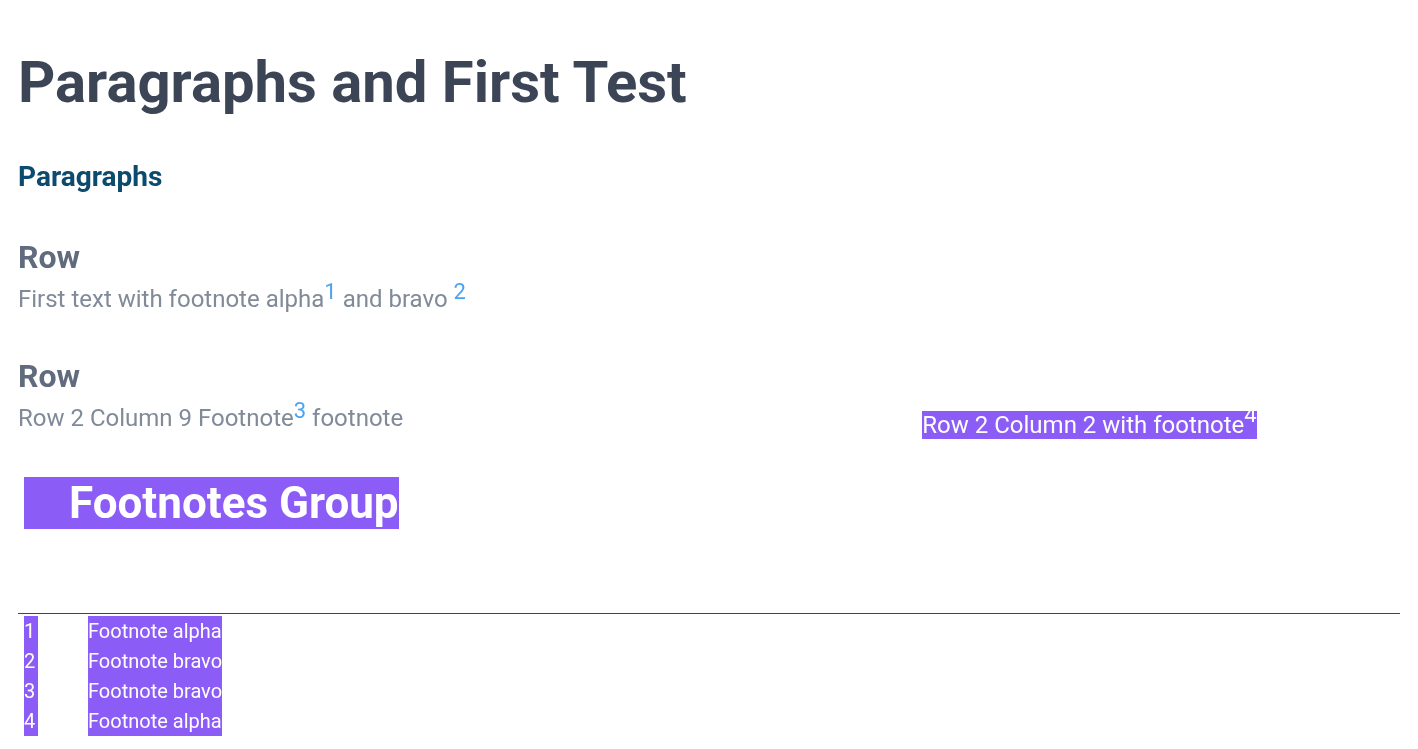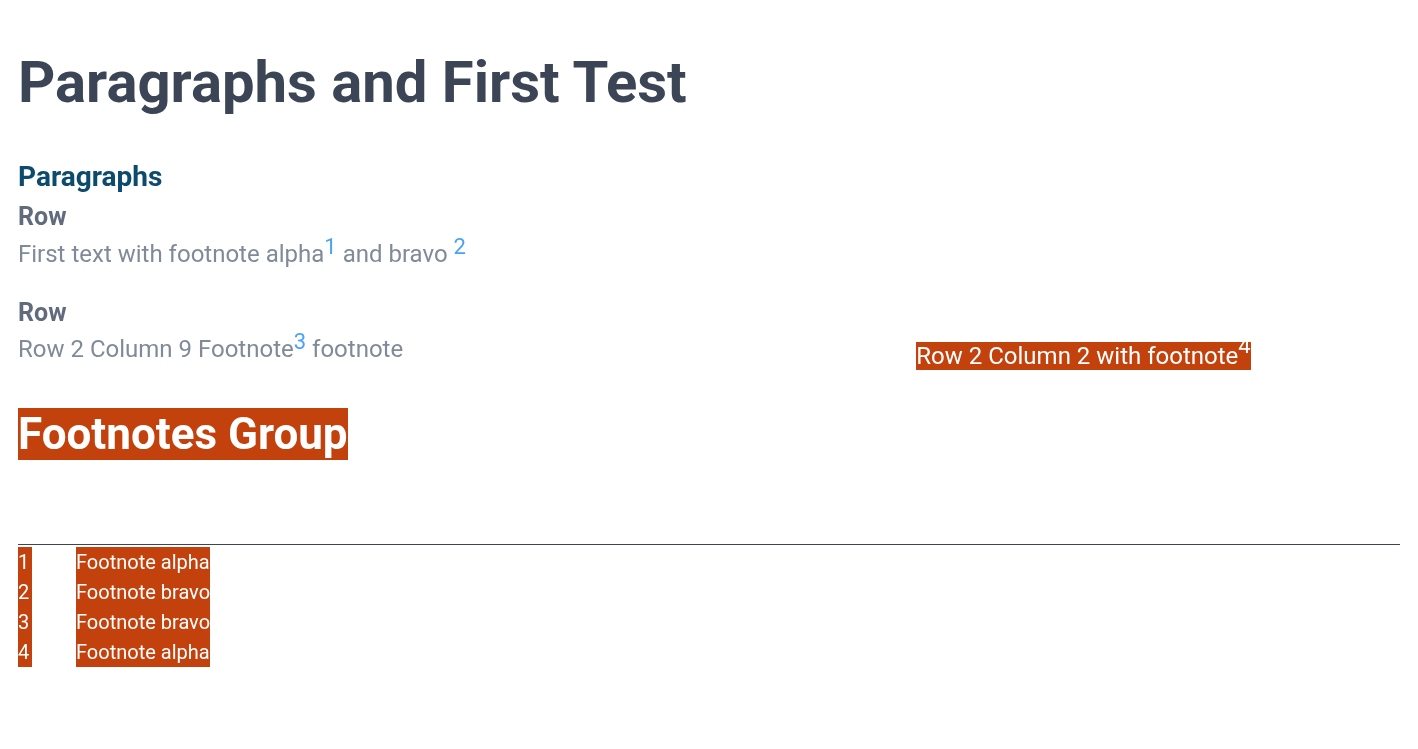--- a/index.html
+++ b/index.html
@@ -16,24 +16,25 @@
     color: #3b4556;
     margin-bottom: 40px;
   }
   .section-label {
     font-size: 28px;
     font-weight: 700;
     color: #0c4a6e;
     line-height: 1.5;
   }
   .row-label {
-    font-size: 25px;
+    font-size: 32px;
     font-weight: 700;
     color: #606b7d;
     line-height: 1.5;
+    margin-top: 35px;
   }
   .para {
     font-size: 24px;
     font-weight: 400;
     color: #808a99;
     line-height: 1.5;
   }
   .row {
     display: flex;
     align-items: flex-start;
@@ -46,34 +47,36 @@
     flex: 0 0 35%;
   }
   .footnote-ref {
     color: #4aa3f2;
     font-size: 22px;
     vertical-align: super;
     position: relative;
     top: -2px;
   }
   .highlight {
-    background: #c2410c;
+    background: #8b5cf6;
     color: #ffffff;
+    margin-left: 6px;
   }
   .highlight .footnote-ref {
     color: #ffffff;
   }
   .footnotes-heading-wrap {
     margin-top: 34px;
     margin-bottom: 84px;
   }
   .footnotes-heading {
     font-size: 44px;
     font-weight: 700;
     display: inline;
+    padding-left: 45px;
   }
   hr.sep {
     border: none;
     border-top: 1px solid #3b4556;
     margin: 0 0 2px 0;
   }
   .footnote-list {
     font-size: 20px;
     line-height: 1.5;
   }

